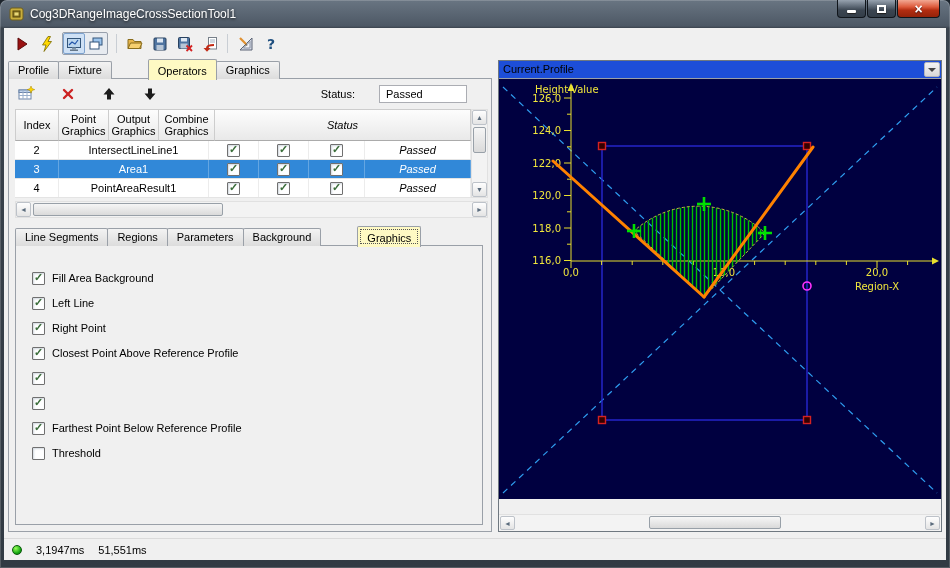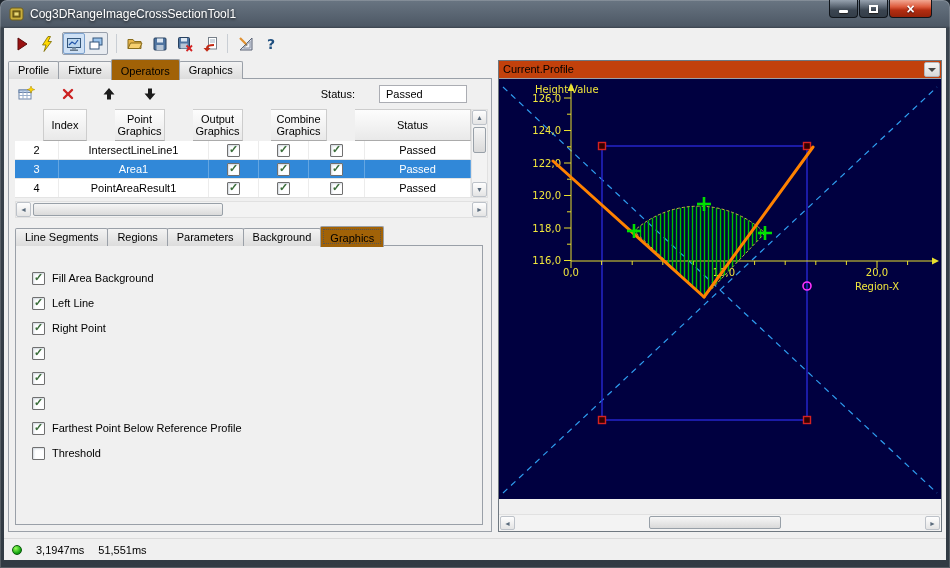--- a/index.html
+++ b/index.html
@@ -9,21 +9,21 @@
     font-family:"Liberation Sans", sans-serif; font-size:11px; color:#000;
     background:#1d242c;
   }
   .window {
     position:relative; width:950px; height:568px; overflow:hidden;
     border-radius:7px 7px 0 0;
     background:linear-gradient(180deg,#697582 0%,#4d5865 26px,#3a434d 28px,#313a43 100%);
     box-shadow:inset 0 0 0 1px rgba(255,255,255,.18);
   }
   
-  .titlebar { position:absolute; left:0; top:0; right:8px; height:36px; }
+  .titlebar { position:absolute; left:0; top:0; right:0; height:36px; }
   .app-icon { position:absolute; left:9px; top:6px; width:16px; height:16px; }
   .title-text {
     position:absolute; left:30px; top:0; line-height:28px; color:#fff; font-size:12px;
     text-shadow:0 1px 3px rgba(0,0,0,.8);
   }
   .win-buttons { position:absolute; top:0; right:10px; display:flex; }
   .win-btn {
     height:18px; border:1px solid #10151b; border-top:none; border-radius:0 0 4px 4px;
     background:linear-gradient(#97a2af 0%,#5a6572 40%,#3b4551 60%,#333d48 100%);
     display:flex; align-items:center; justify-content:center; margin-left:1px;
@@ -42,63 +42,63 @@
   .tb-group .tb-btn { width:22px; height:21px; }
   .tb-btn.pressed { background:#cfe1f5; border:1px solid #7da2ce; border-radius:2px; }
   .tb-sep { width:1px; height:19px; background:#c9ced4; margin:0 4px; }
   
   .tabstrip { position:absolute; left:4px; top:31px; height:20px; display:flex; align-items:flex-end; z-index:3; }
   .tab {
     padding:2px 9px 3px 9px; background:linear-gradient(#f3f3f3,#dcdcdc);
     border:1px solid #9aa0a8; border-bottom:none; border-radius:2px 2px 0 0; margin-right:-1px;
     height:18px; line-height:13px;
   }
-  .tab.active { background:#a16207; height:21px; padding-top:5px; margin-bottom:-1px; z-index:4; position:relative; }
+  .tab.active { background:#fef9c3; height:21px; padding-top:5px; margin-bottom:-1px; z-index:4; position:relative;margin-left:37px; }
   .tab.focused { outline:1px dotted #555; outline-offset:-4px; }
   
   .left-pane { position:absolute; left:4px; top:50px; width:484px; bottom:28px; background:#f0f0f0; border:1px solid #9aa0a8; }
   .op-toolbar { position:absolute; left:6px; right:6px; top:3px; height:24px; display:flex; align-items:center; gap:18px; }
   .op-status-label { margin-left:auto; padding-right:6px; }
   .op-status-field {
     width:88px; height:18px; background:#fff; border:1px solid #abadb3; line-height:16px; padding-left:6px; margin-right:18px;
   }
   
   .tbl { position:absolute; left:6px; top:30px; width:456px; }
   .tbl-header { display:flex; height:32px; }
   .th {
     background:linear-gradient(#fdfdfd,#e9e9e9); border-right:1px solid #cdcdcd; border-bottom:1px solid #ababab;
-    border-top:1px solid #cdcdcd; display:flex; align-items:center; justify-content:center; text-align:center; padding:4px 2px; line-height:12px;margin-left:28px;
+    border-top:1px solid #cdcdcd; display:flex; align-items:center; justify-content:center; text-align:center; padding:4px 2px; line-height:12px;
   }
   .th:first-child { border-left:1px solid #cdcdcd; }
   .tr { display:flex; height:19px; background:#fff; border-bottom:1px solid #e4e4e4; }
   .tr.selected { background:#3188d8; color:#fff; }
   .td { display:flex; align-items:center; justify-content:center; border-right:1px solid #ececec; overflow:hidden; white-space:nowrap; }
   .tr.selected .td { border-right-color:rgba(255,255,255,.25); }
-  .c-index { width:44px; } .c-name { width:150px; } .c-in { width:50px; } .c-out { width:50px; } .c-comb { width:56px; } .c-status { flex:1; }
+  .c-index { width:44px; } .c-name { width:150px; } .c-in { width:50px; } .c-out { width:50px; } .c-comb { width:56px; } .c-status { flex:1;font-style:italic; }
   
   .scroll { position:absolute; background:#f3f3f3; border:1px solid #e1e1e1; }
   .sb-btn {
     position:absolute; background:linear-gradient(#fefefe,#e4e4e4); border:1px solid #bdc2c9; border-radius:2px;
     color:#5a6b7c; font-size:7px; text-align:center; display:flex; align-items:center; justify-content:center;
   }
   .sb-thumb { position:absolute; background:linear-gradient(#f6f6f6,#dadada); border:1px solid #98a0a8; border-radius:2px; }
   
   .sub-tabstrip { position:absolute; left:6px; top:146px; height:21px; display:flex; align-items:flex-end; z-index:2; }
   .sub-page { position:absolute; left:6px; right:8px; top:166px; bottom:6px; border:1px solid #9aa0a8; background:#f0f0f0; }
   
   .chk-row { position:absolute; left:16px; height:16px; display:flex; align-items:center; gap:7px; }
   .checkbox {
     width:13px; height:13px; background:#fff; border:1px solid #707070; border-radius:1px;
     display:flex; align-items:center; justify-content:center; box-shadow:inset 1px 1px 2px rgba(120,140,160,.35);
   }
   .checkbox .mark { display:none; font-style:normal; font-weight:bold; font-size:11px; line-height:11px; color:#3b6e3b; margin-top:-1px; }
   .checkbox.checked .mark { display:block; }
   
   .right-pane { position:absolute; left:494px; width:444px; top:32px; bottom:28px; border:1px solid #6f7880; background:#f0f0f0; }
-  .combo { position:relative; height:18px; background:#c2410c; border-bottom:1px solid #9aa0a8; }
+  .combo { position:relative; height:18px; background:#1d4ed8; border-bottom:1px solid #9aa0a8; }
   .combo-text { position:absolute; left:4px; top:0; line-height:17px; }
   .combo-arrow-btn {
     position:absolute; right:1px; top:1px; width:16px; height:15px;
     background:linear-gradient(#f4f4f4,#d9d9d9); border:1px solid #b2b6bc; border-radius:2px;
     display:flex; align-items:center; justify-content:center;
   }
   .combo-arrow { width:0; height:0; border-left:4px solid transparent; border-right:4px solid transparent; border-top:4px solid #444; }
   .plot-wrap { position:absolute; left:0; top:18px; width:442px; height:437px; }
   .plot-wrap svg { display:block; }
   
@@ -363,20 +363,21 @@
         <div class="chk-row" style="top:74px;">
           <span class="checkbox checked">
               <i class="mark">✓</i>
             </span>
           <span>Right Point</span>
         </div>
         <div class="chk-row" style="top:99px;">
           <span class="checkbox checked">
               <i class="mark">✓</i>
             </span>
+          <span>Closest Point Above Reference Profile</span>
         </div>
         <div class="chk-row" style="top:124px;">
           <span class="checkbox checked">
               <i class="mark">✓</i>
             </span>
         </div>
         <div class="chk-row" style="top:149px;">
           <span class="checkbox checked">
               <i class="mark">✓</i>
             </span>

